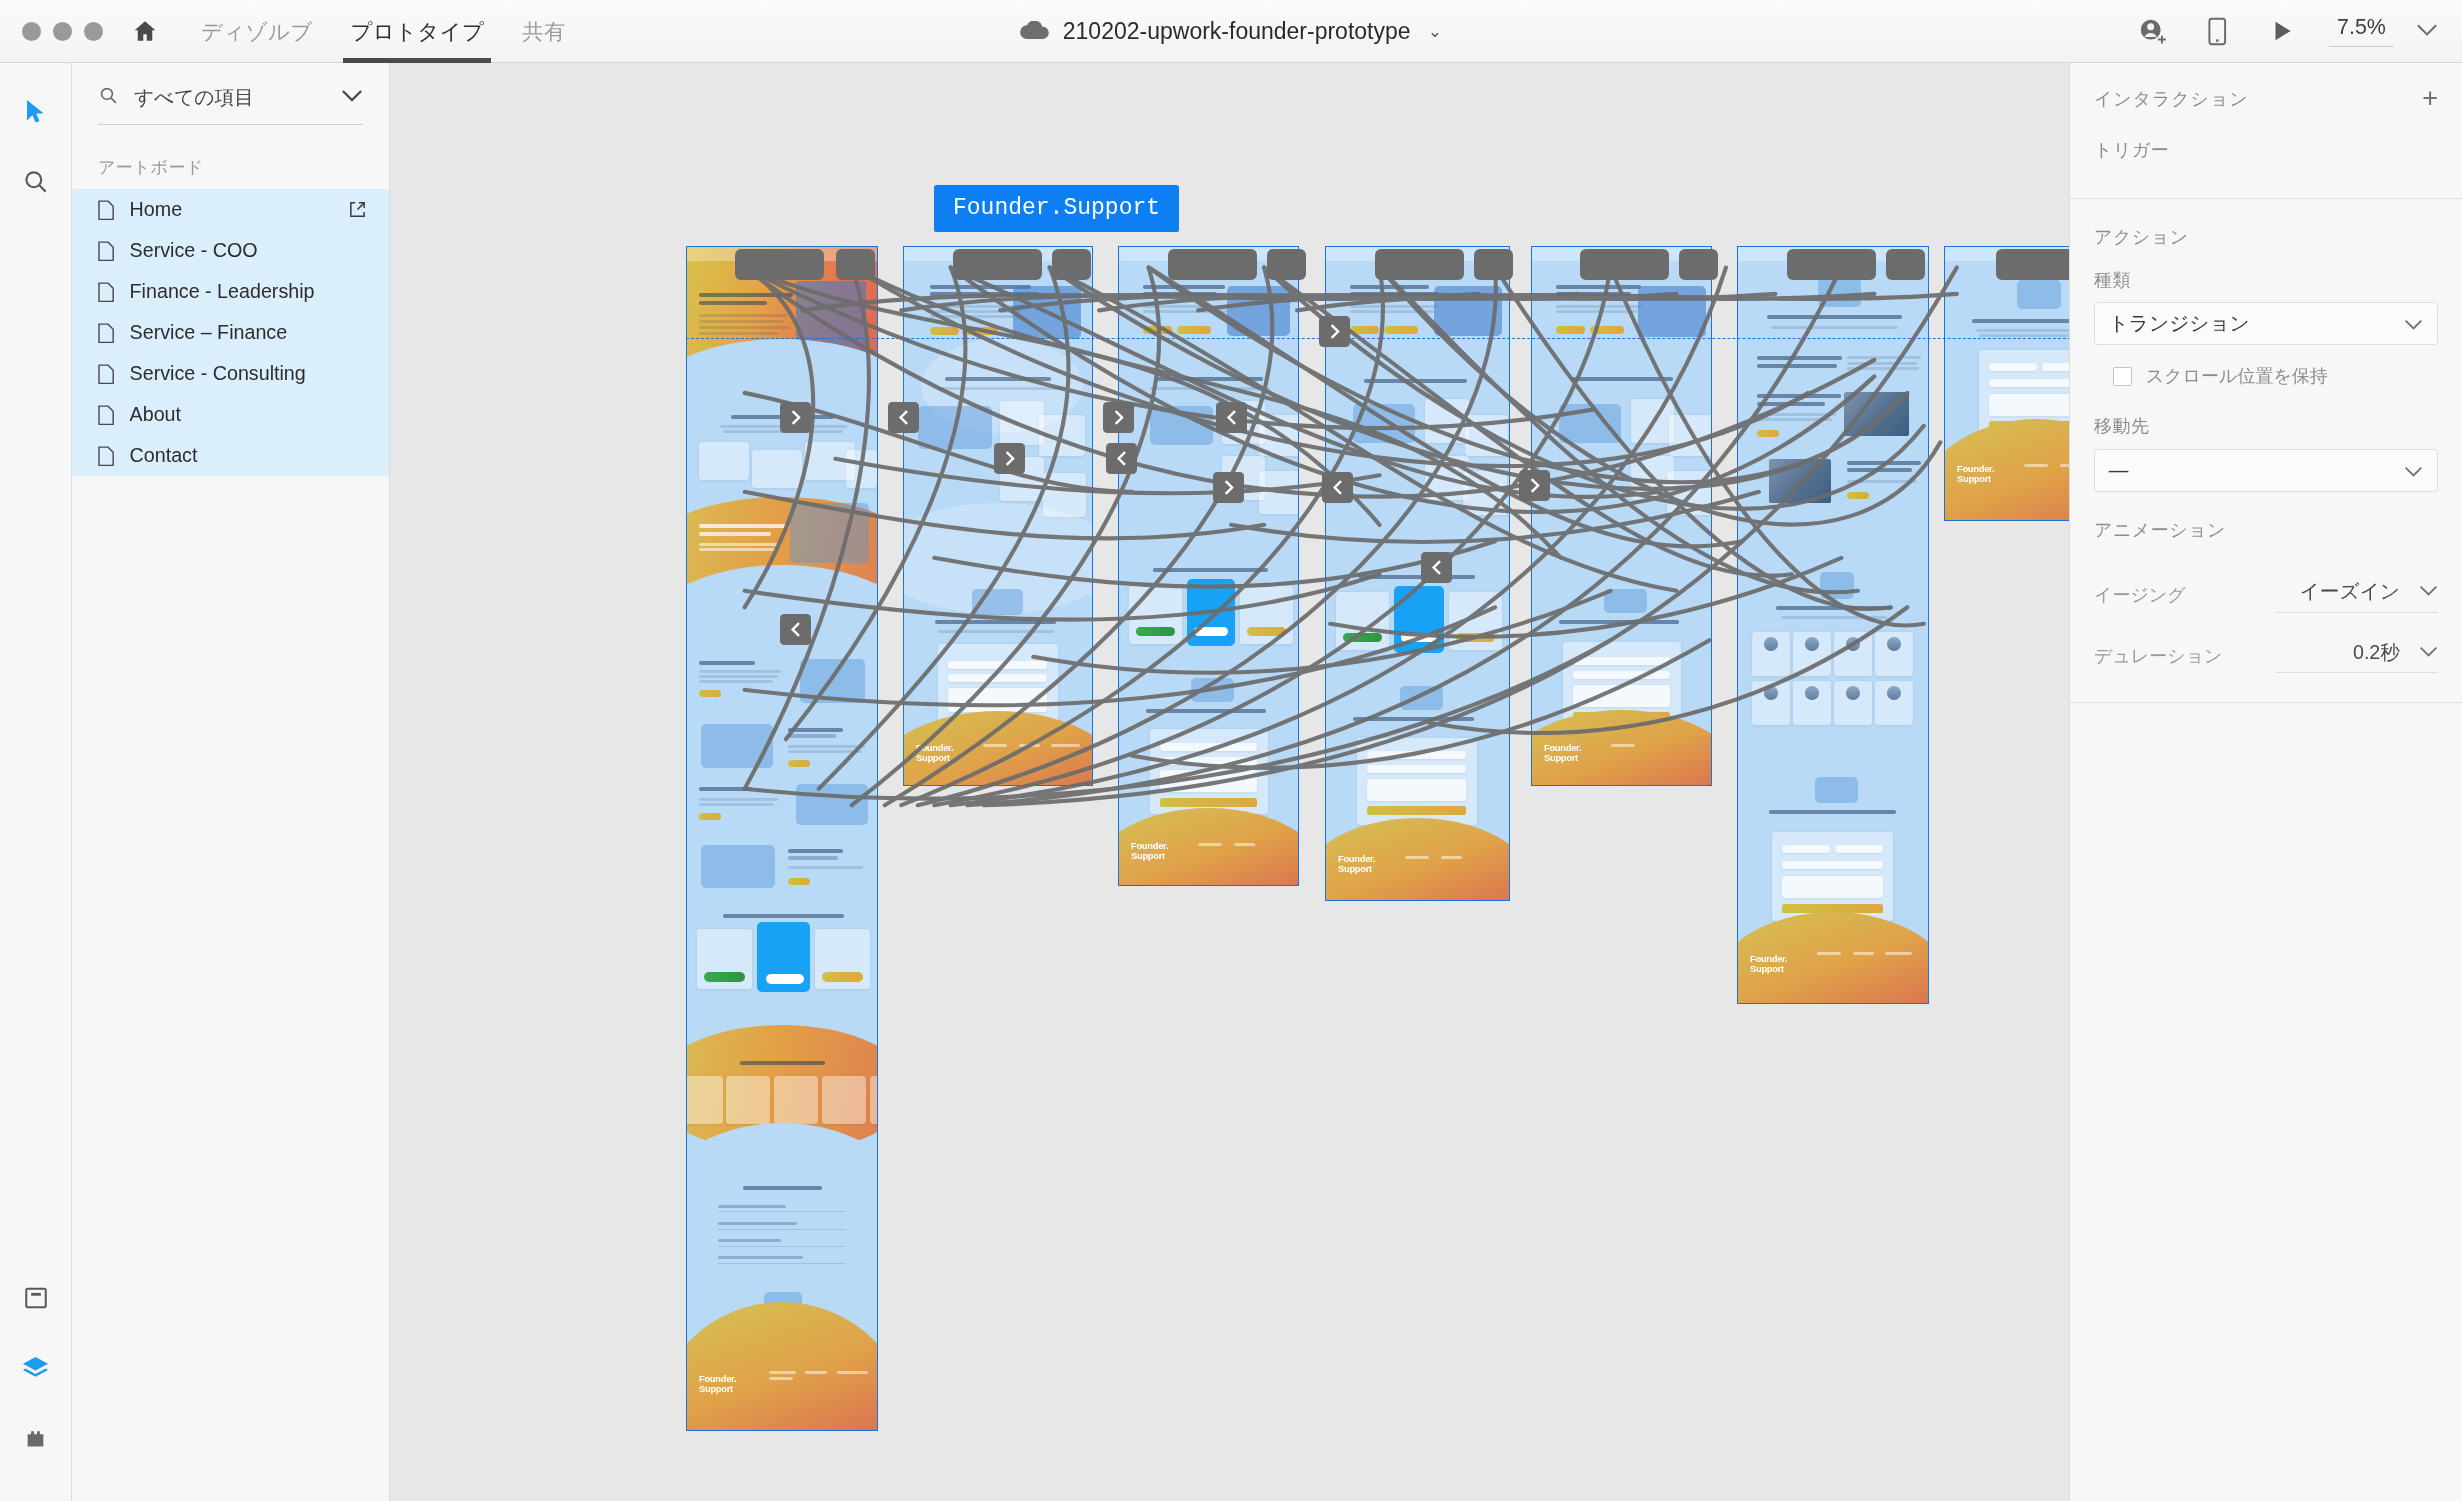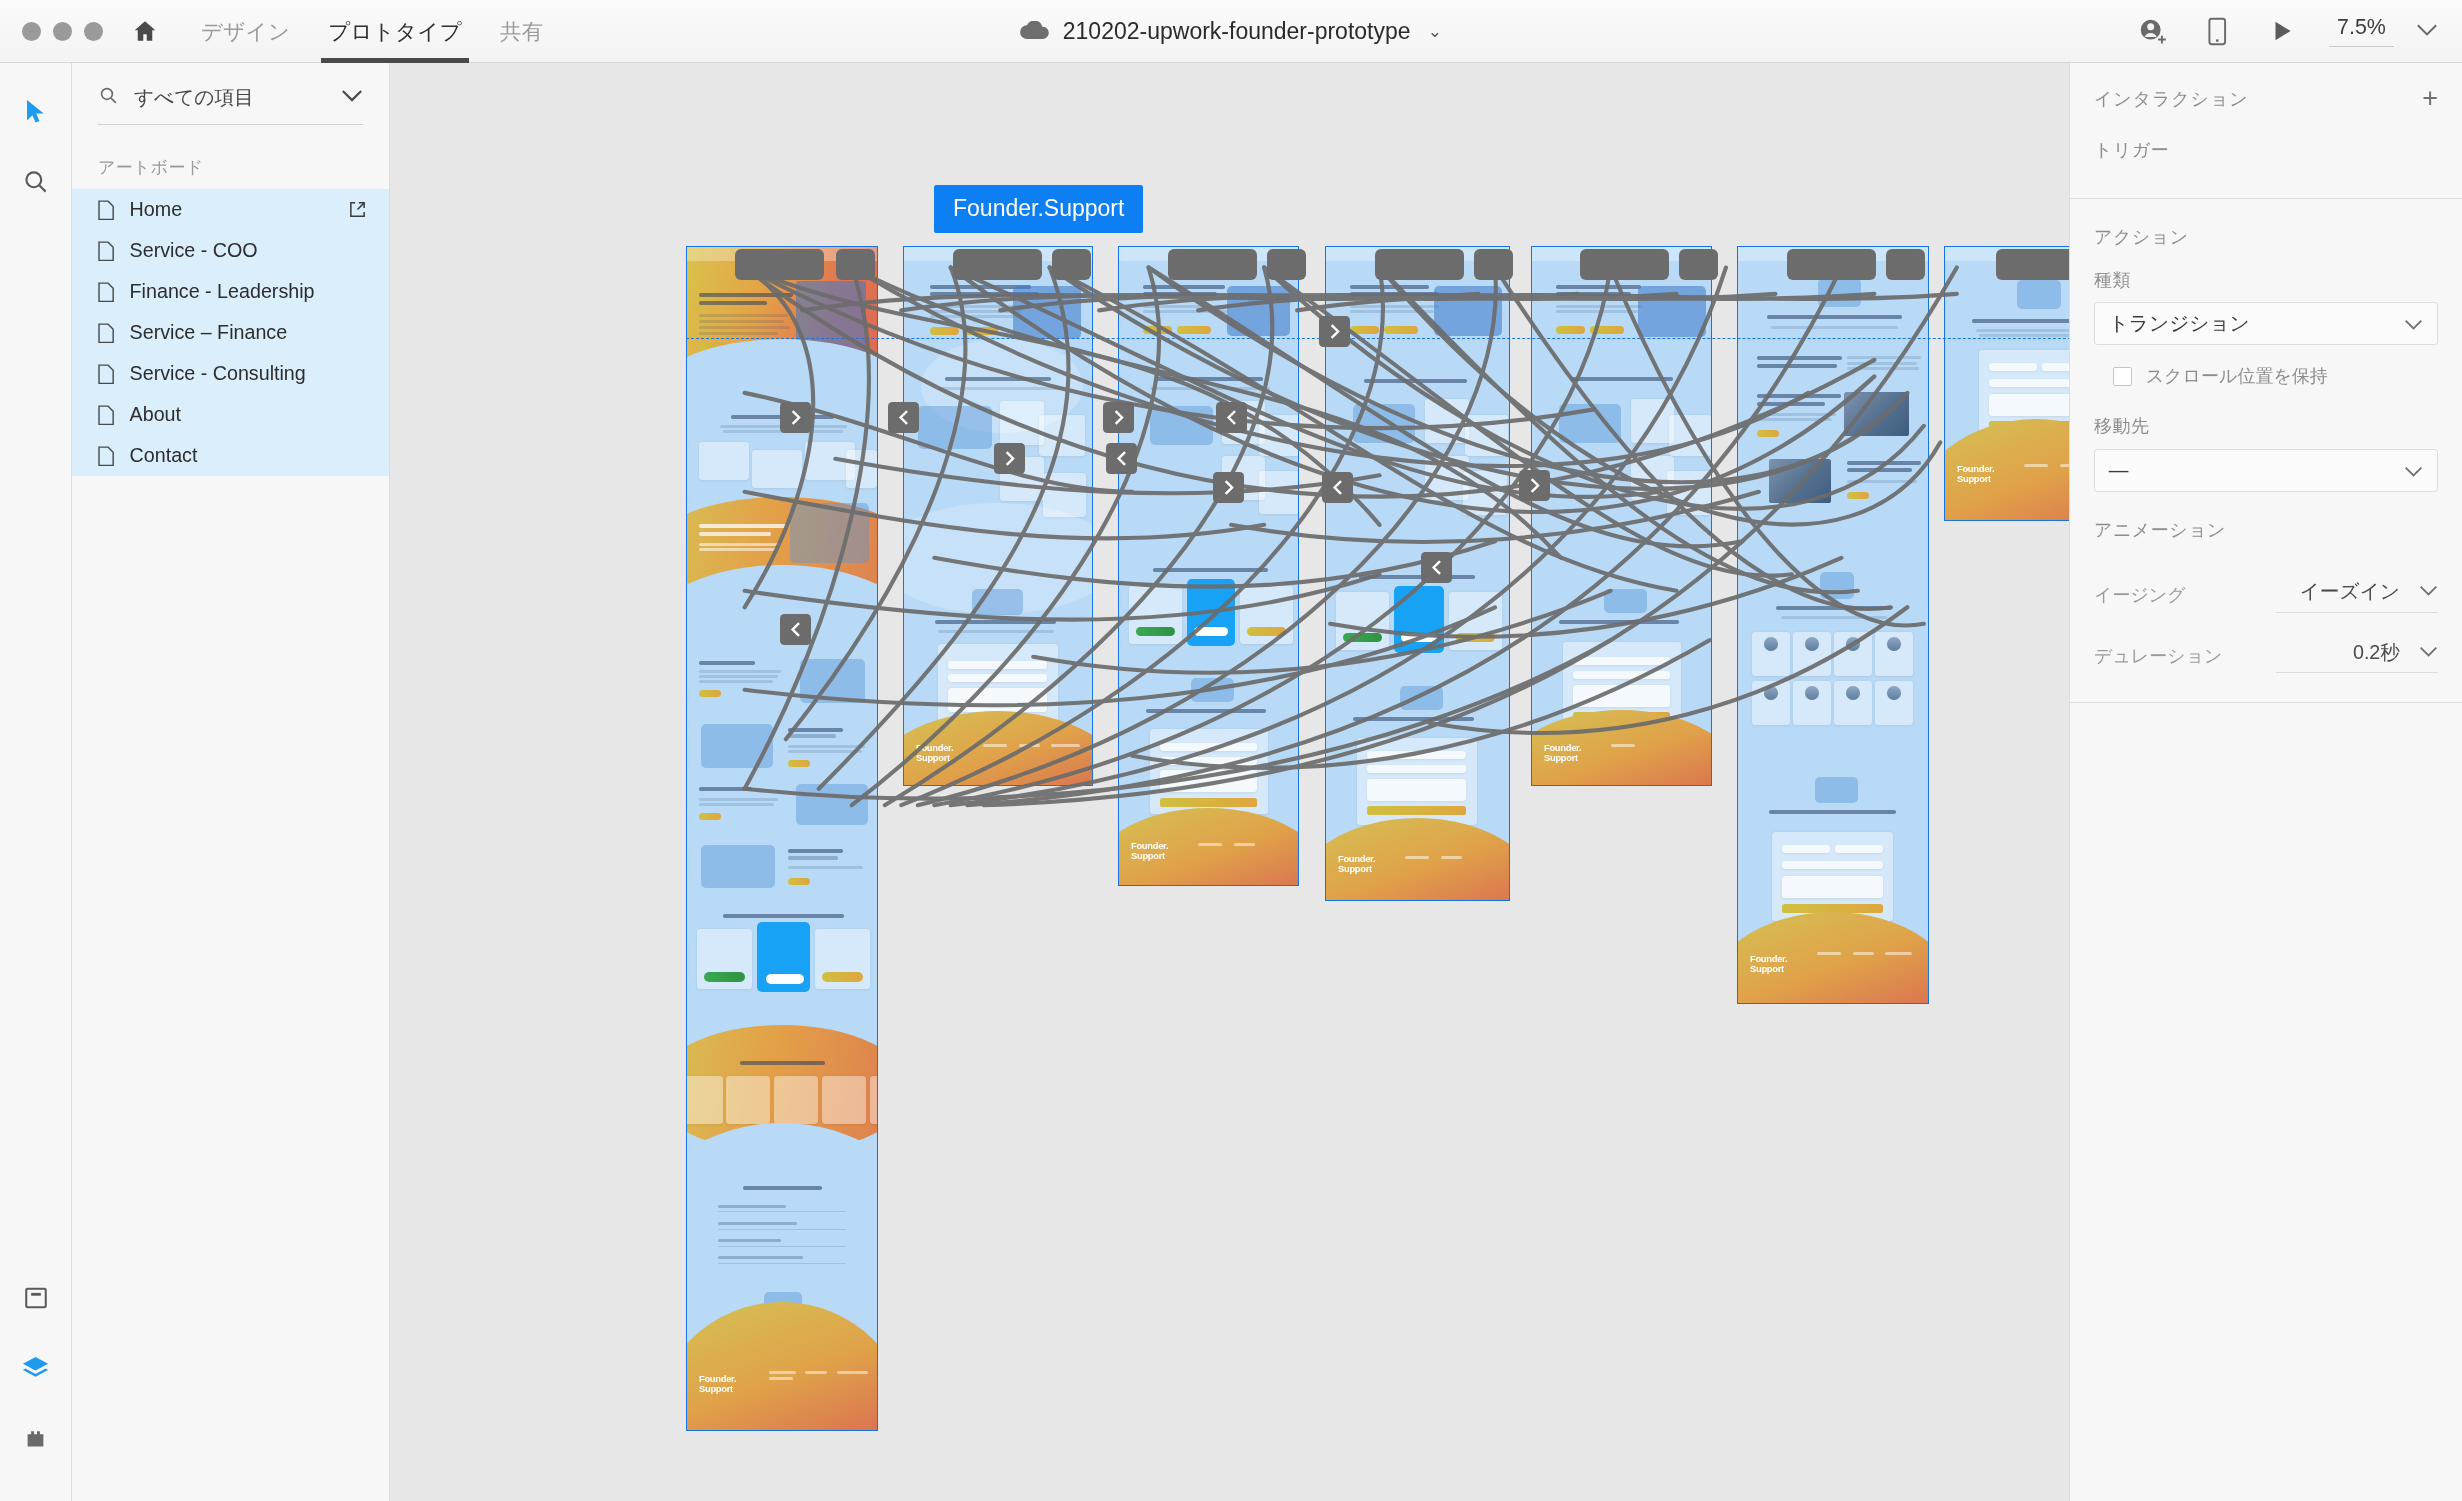--- a/index.html
+++ b/index.html
@@ -83,21 +83,21 @@
   .ab-label { flex: 1; }
   .ext-ico { color:#3c3c3c; display:flex; }
 
   
   .canvas {
     position: relative; flex: 1 1 auto; background: #e7e7e7; overflow: hidden;
   }
   .flow-badge {
     position: absolute; left: 544px; top: 122px;
     background: #0d7ff2; color:#fff; font-size: 23px;
-    padding: 10.3px 19px; border-radius: 2.6px; white-space:nowrap;
+    padding: 10.3px 19px; border-radius: 2.6px; white-space:nowrap;font-family:Liberation Mono, monospace;
   }
   .artboards { position:absolute; inset: 0; }
 
   .ab {
     position: absolute;
     background: #b8daf7;
     border: 1.7px solid #1773e0;
     overflow: hidden;
   }
   .ab-inner { position:absolute; inset: 0; }
@@ -198,21 +198,21 @@
       <div class="tl"></div>
     </div>
 
     <div class="home-btn">
       <svg width="26" height="26" viewBox="0 0 24 24" fill="#4a4a4a">
           <path d="M12 3 2.5 11.3h2.8V21h5.1v-6h3.2v6h5.1v-9.7h2.8z"></path>
         </svg>
     </div>
 
     <div class="tabs">
-      <div class="tab">デザイン</div>
+      <div class="tab">ディゾルブ</div>
       <div class="tab active">プロトタイプ</div>
       <div class="tab">共有</div>
     </div>
 
     <div class="doc-title">
       <span class="cloud-ico">
         <svg width="29" height="20.5" viewBox="0 0 34 24" fill="#6e6e6e">
             <path d="M27 21H8A8 8 0 0 1 8 5a9.6 9.6 0 0 1 18 1.8A7 7 0 0 1 27 21z"></path>
           </svg>
       </span>

